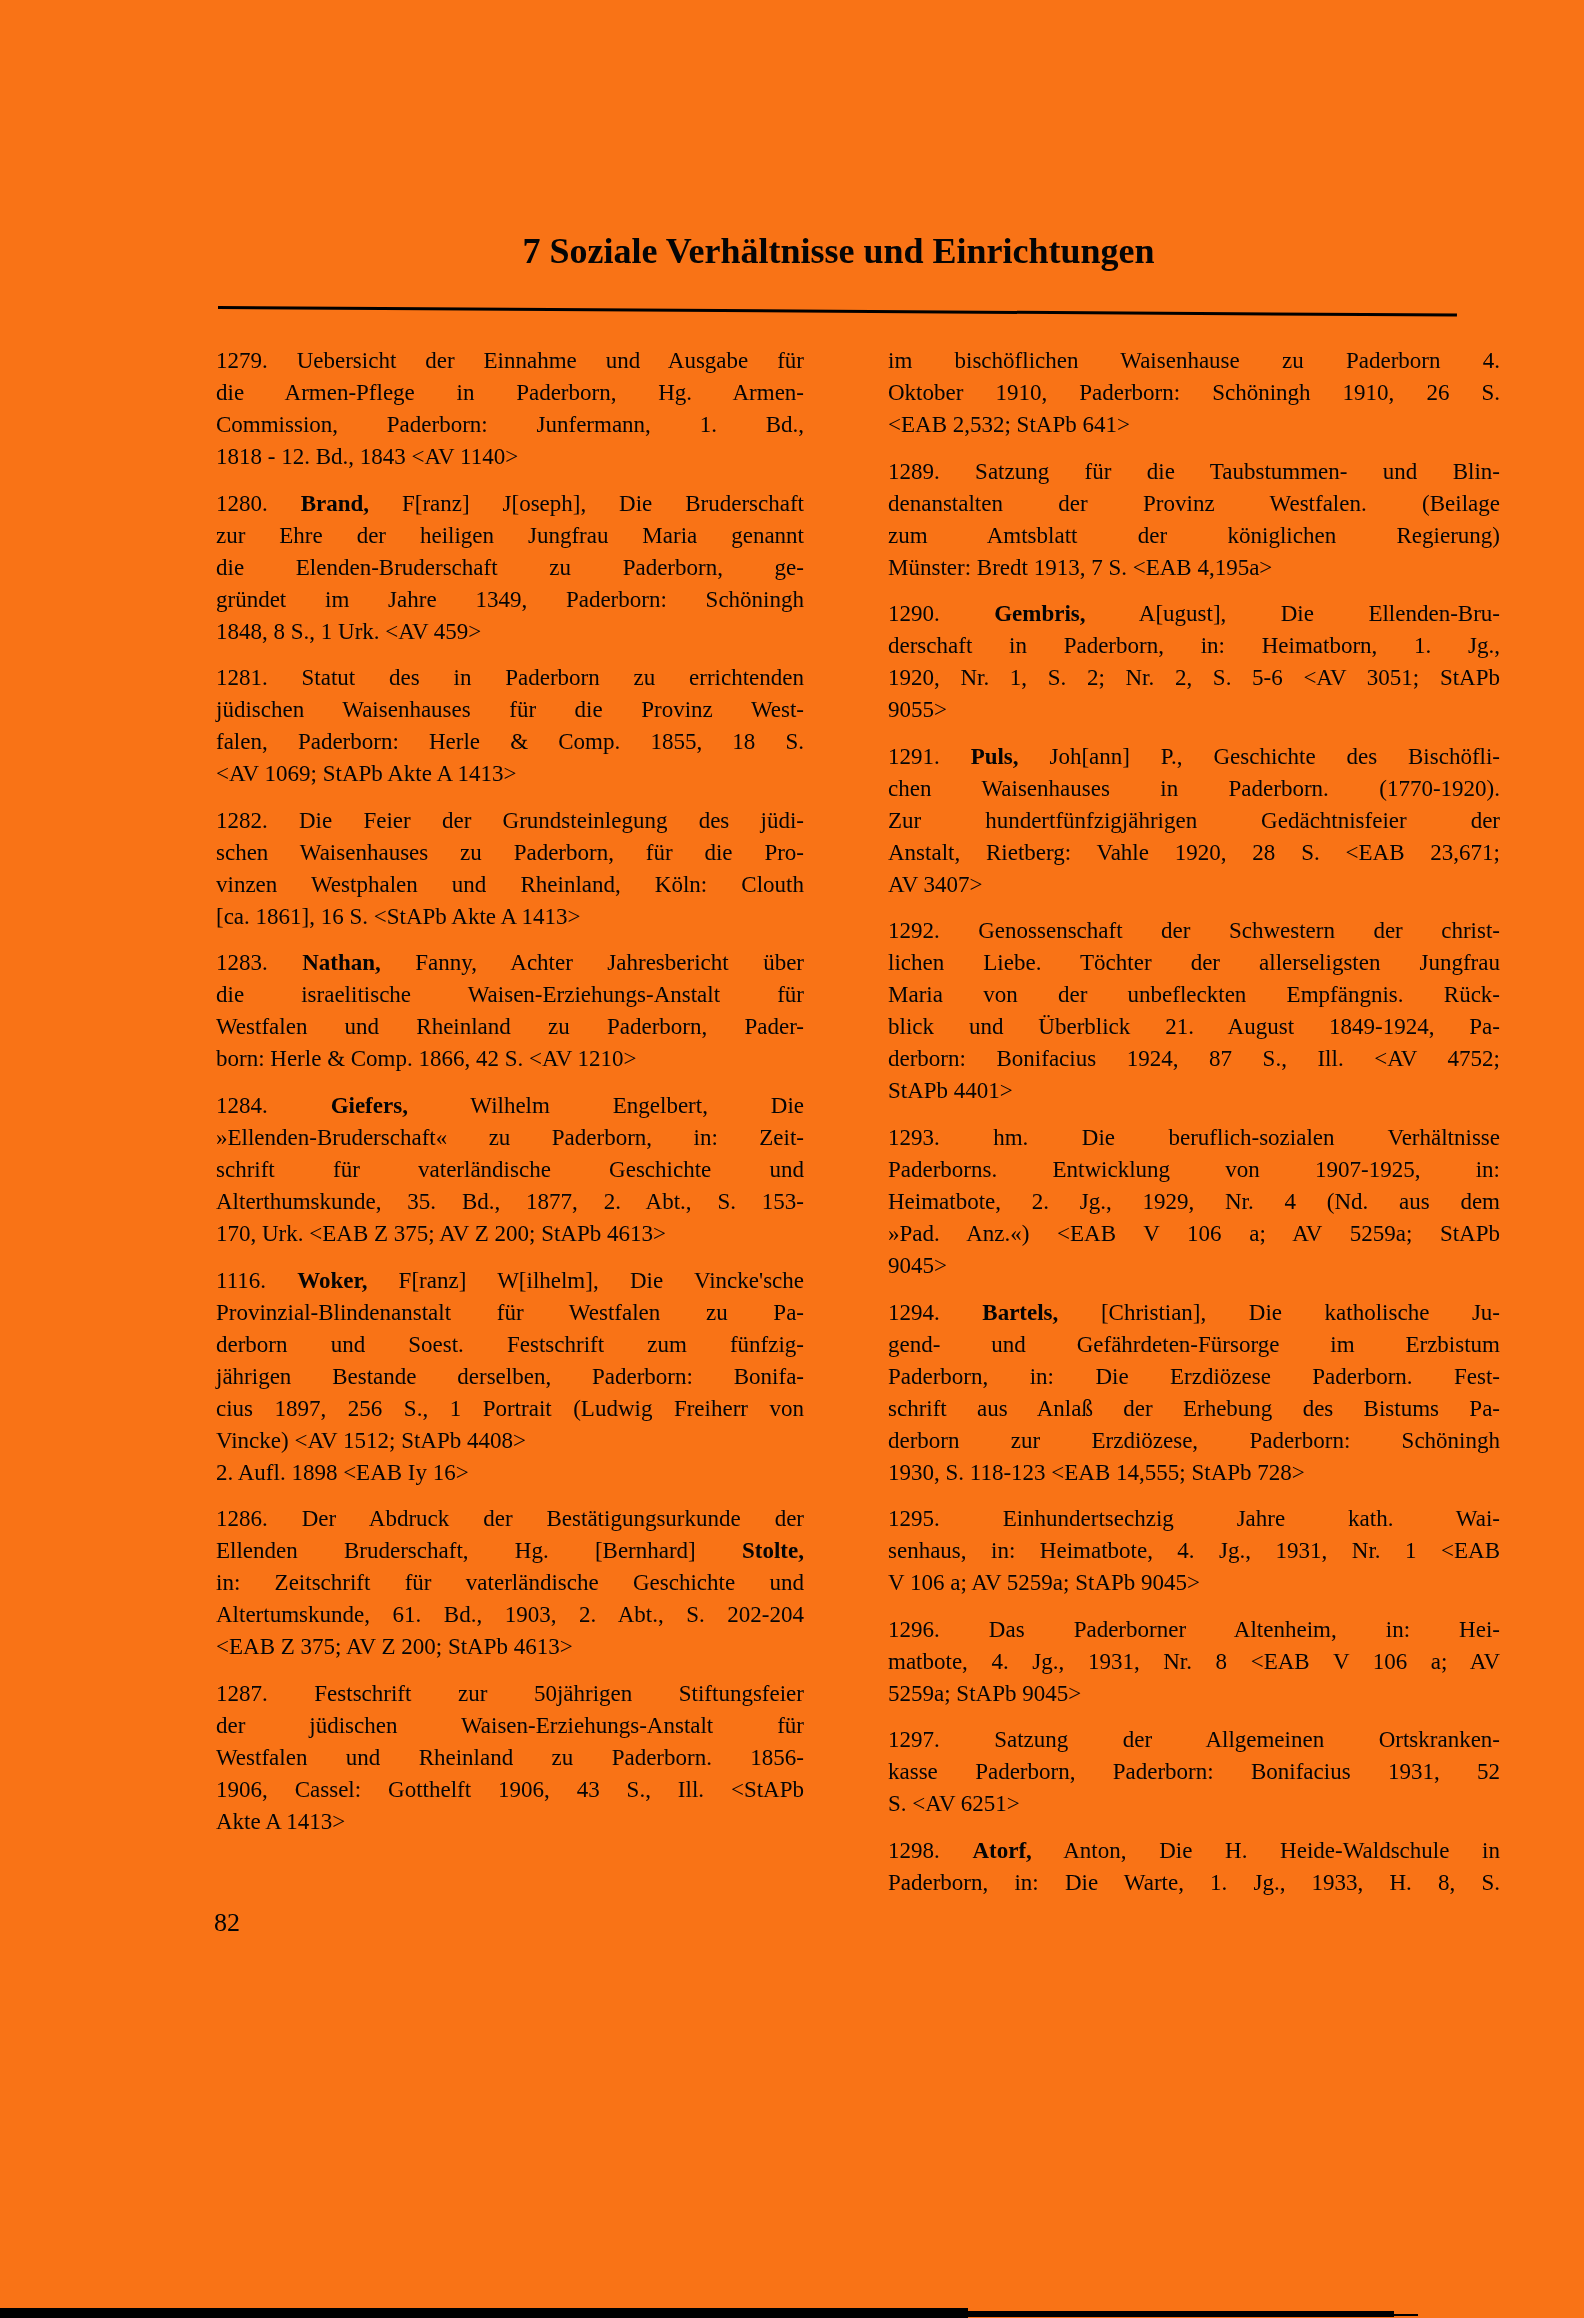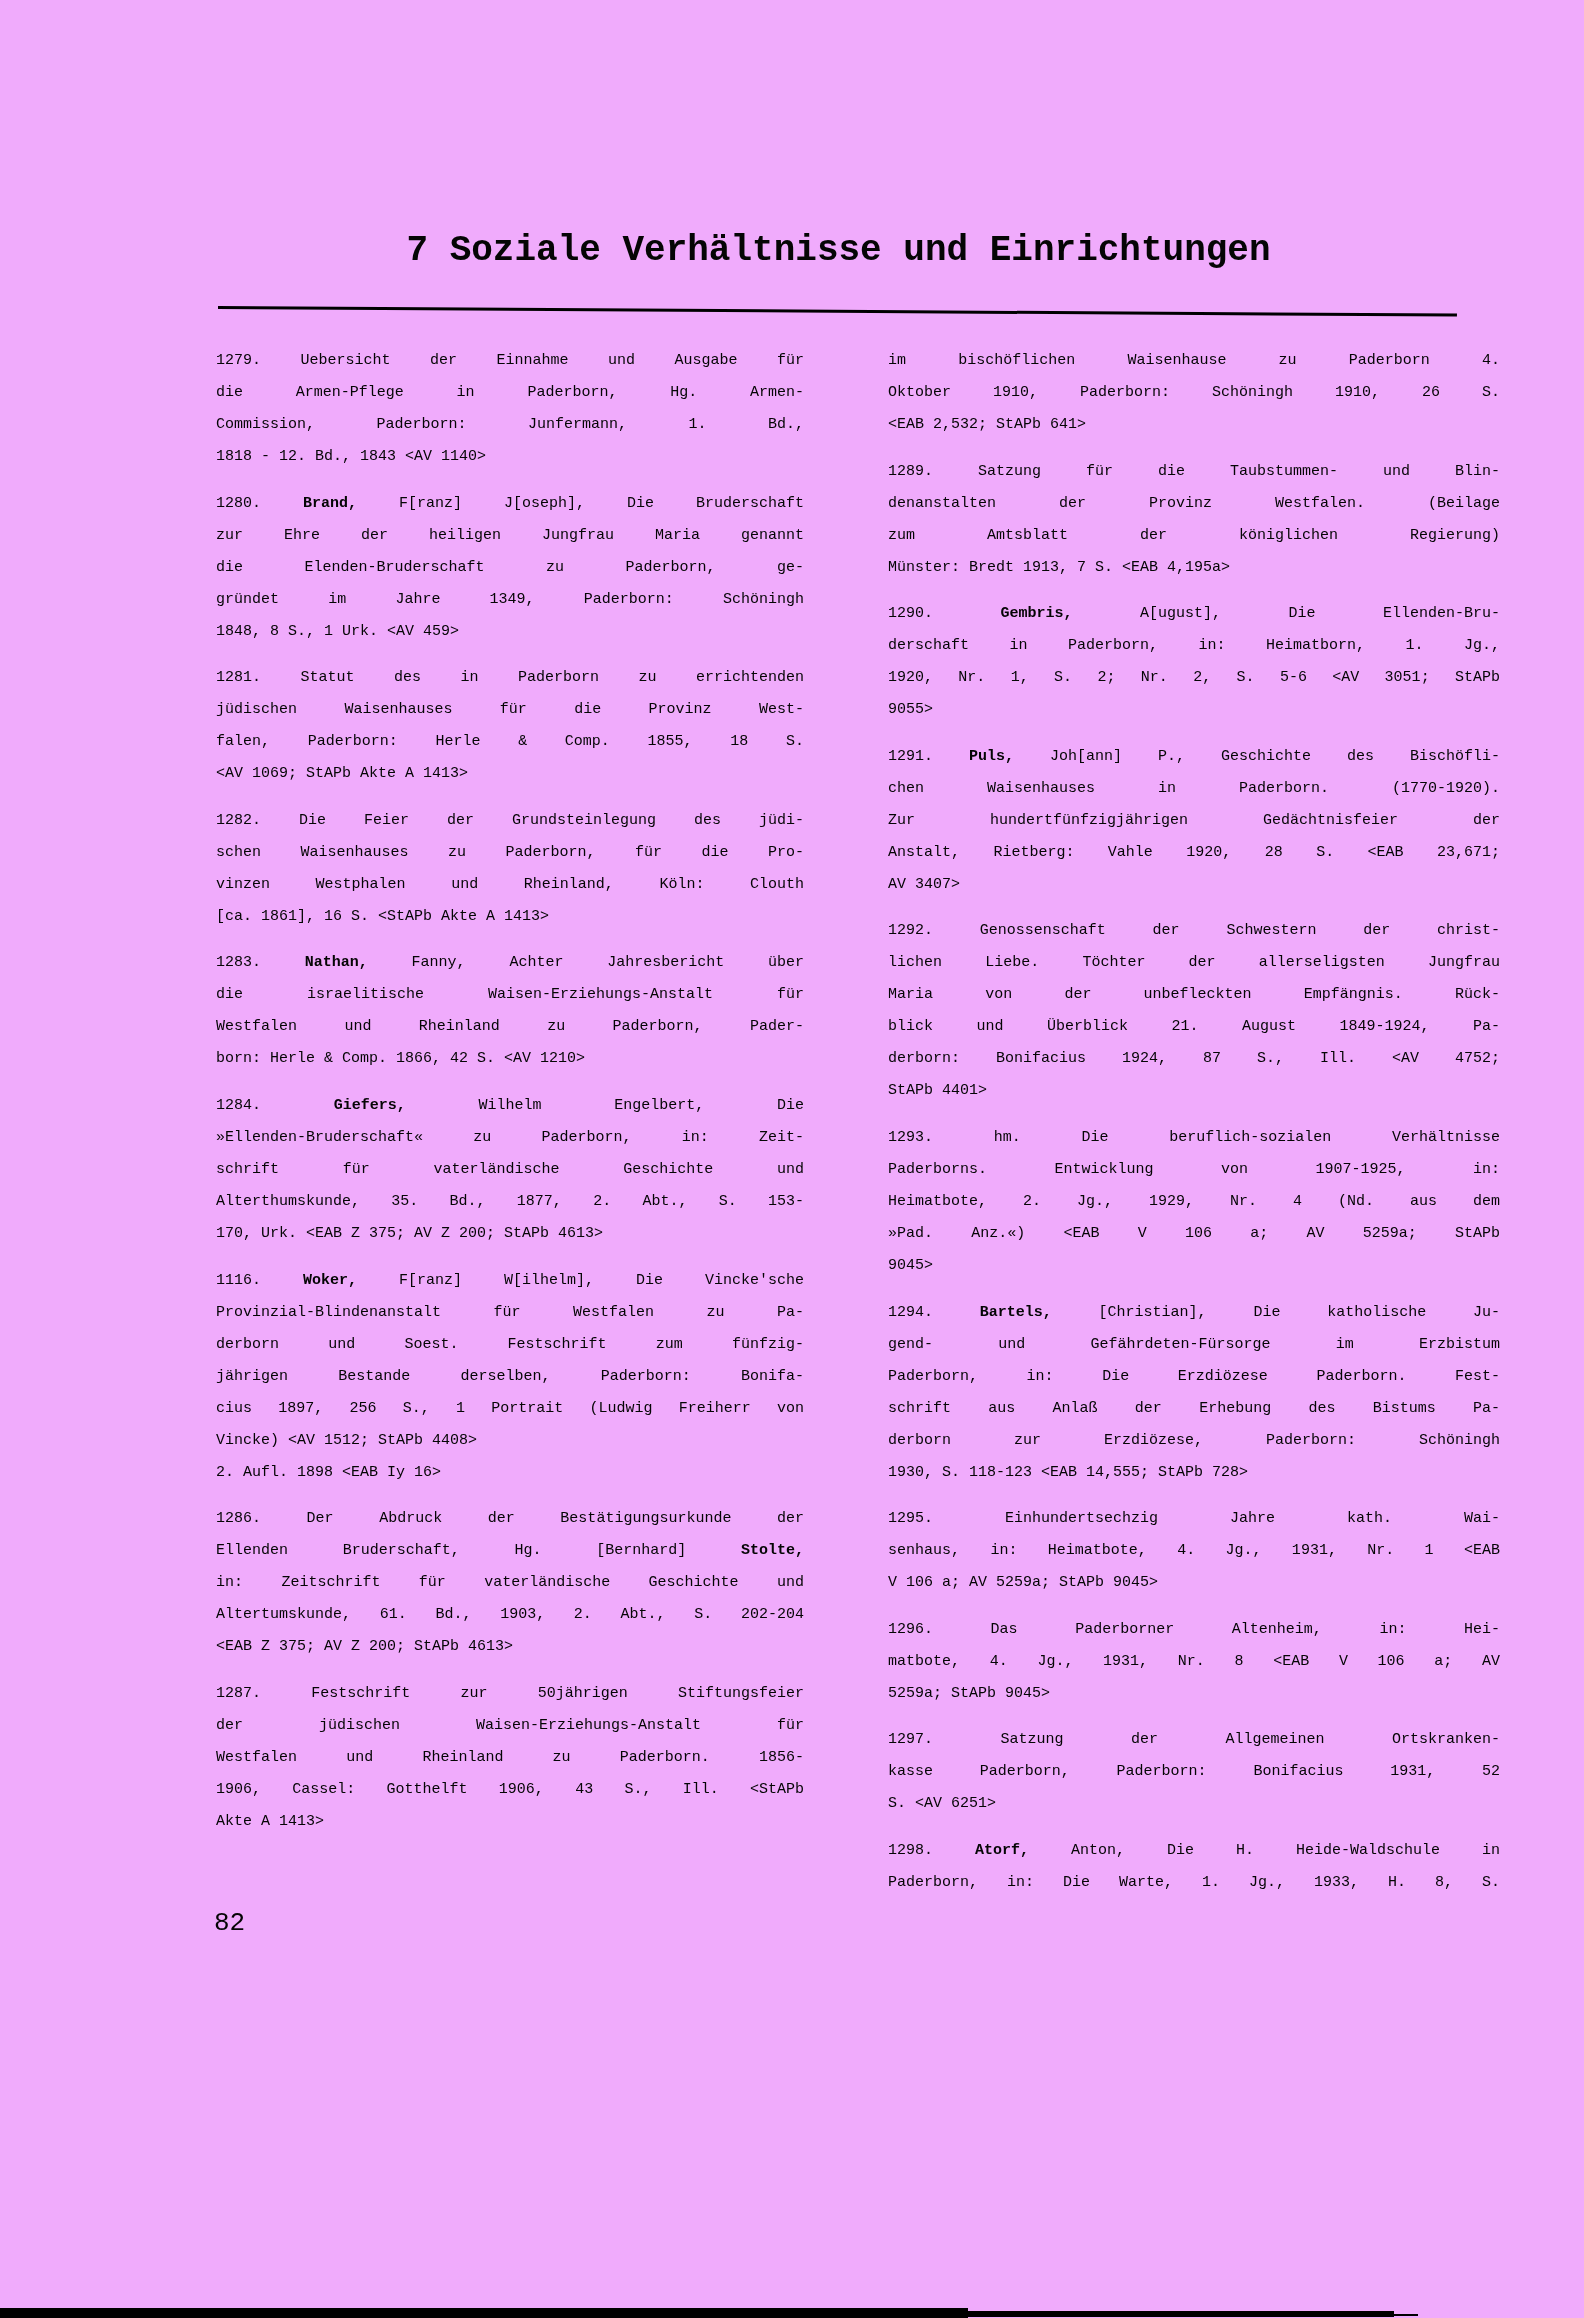--- a/index.html
+++ b/index.html
@@ -1,20 +1,20 @@
 <!DOCTYPE html>
 <html style="font-size:13px"><head>
 <meta charset="utf-8">
 <style>
   html,body{margin:0;padding:0;background:#ffffff;}
   .page{
     position:relative;
     width:1585px;height:2319px;
-    background:#f0abfc;
-    font-family:Liberation Mono, monospace;
+    background:#f97316;
+    font-family:Liberation Serif, serif;
     color:#050505;
     overflow:hidden;
   }
   .title{
     position:absolute;
     left:216px;top:230px;width:1245px;
     text-align:center;
     font-size:36px;
     font-weight:bold;
     letter-spacing:0px;
@@ -24,21 +24,21 @@
     position:absolute;
     left:218px;top:306px;
     width:1239px;height:3.3px;
     background:#000;
     transform:rotate(0.35deg);
     transform-origin:left center;
   }
   .col{
     position:absolute;
     top:345px;
-    font-size:15px;
+    font-size:23px;
     line-height:32px;
   }
   .col.left{left:216px;width:588px;}
   .col.right{left:888px;width:612px;}
   .entry{margin:0 0 14.6px 0;}
   .entry:last-child{margin-bottom:0;}
   .line{text-align:left;}
   .line.just{text-align:justify;text-align-last:justify;}
   .line b{font-weight:bold;}
   .pagenum{

